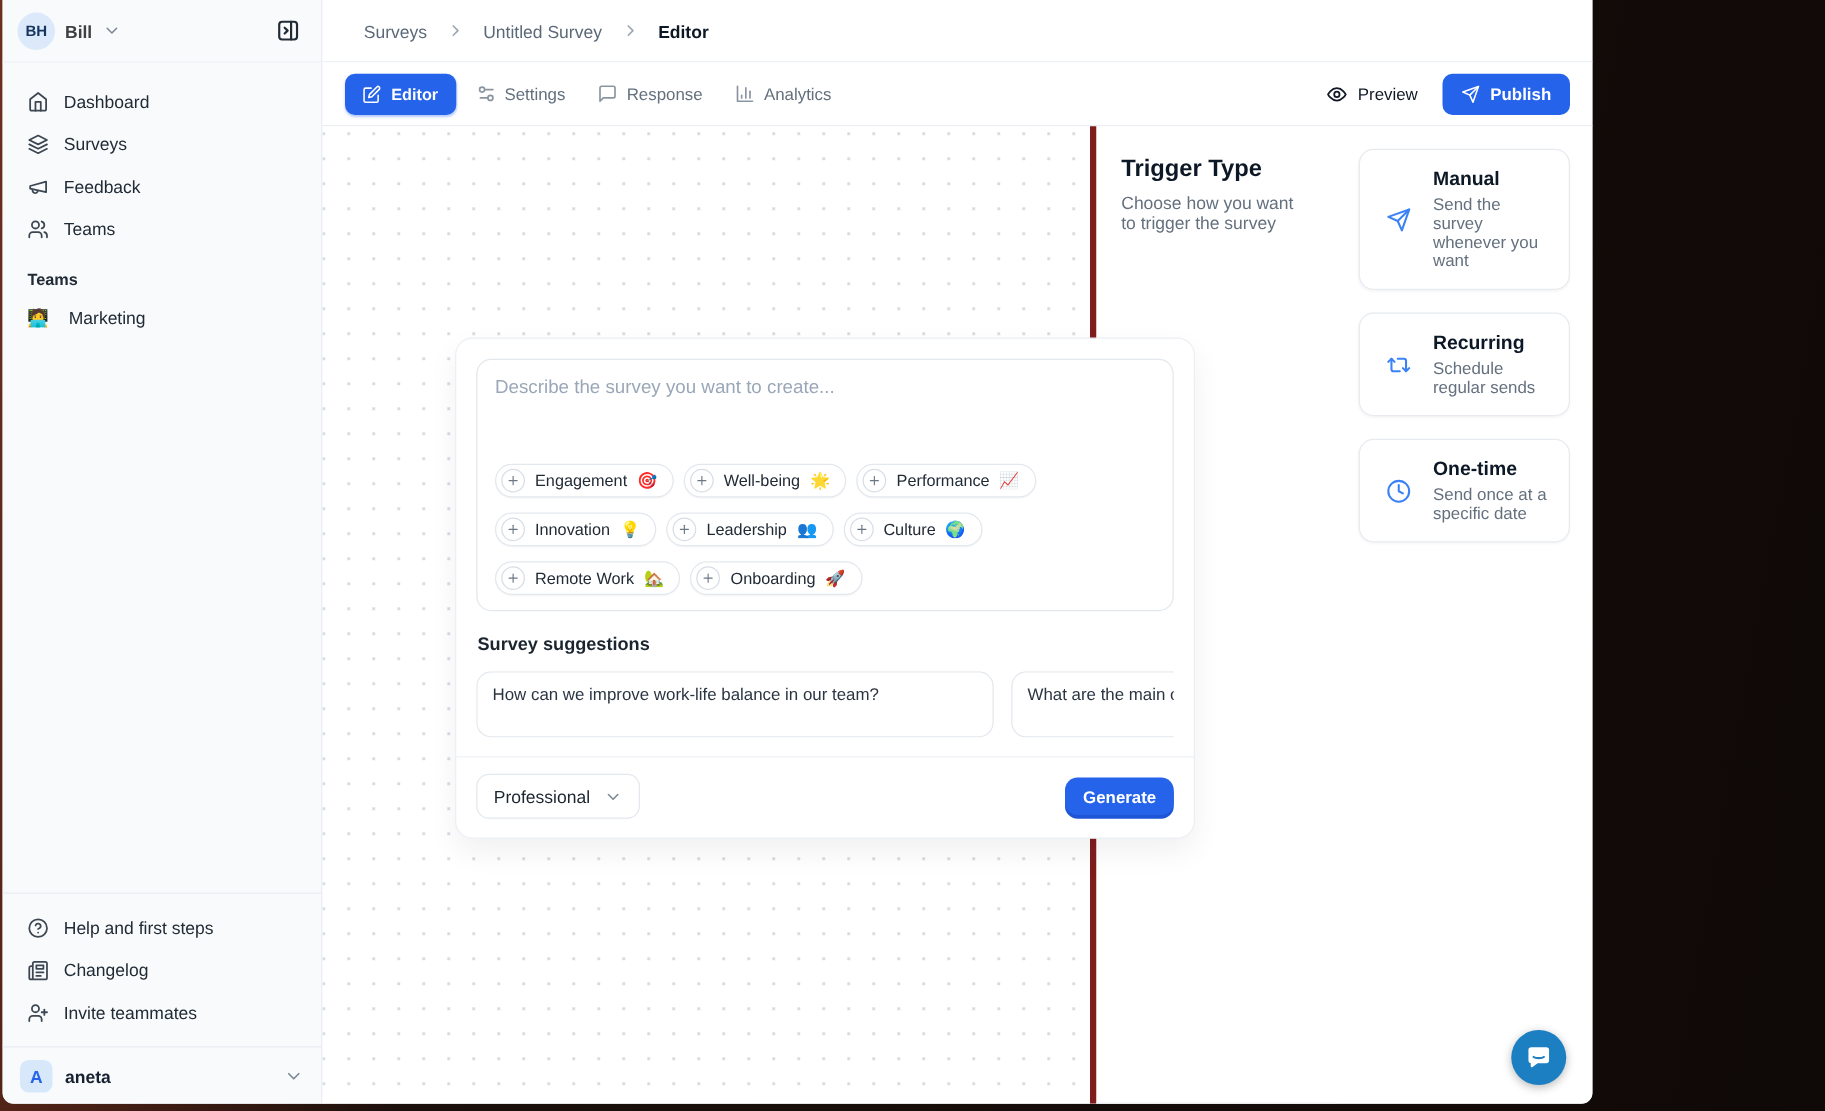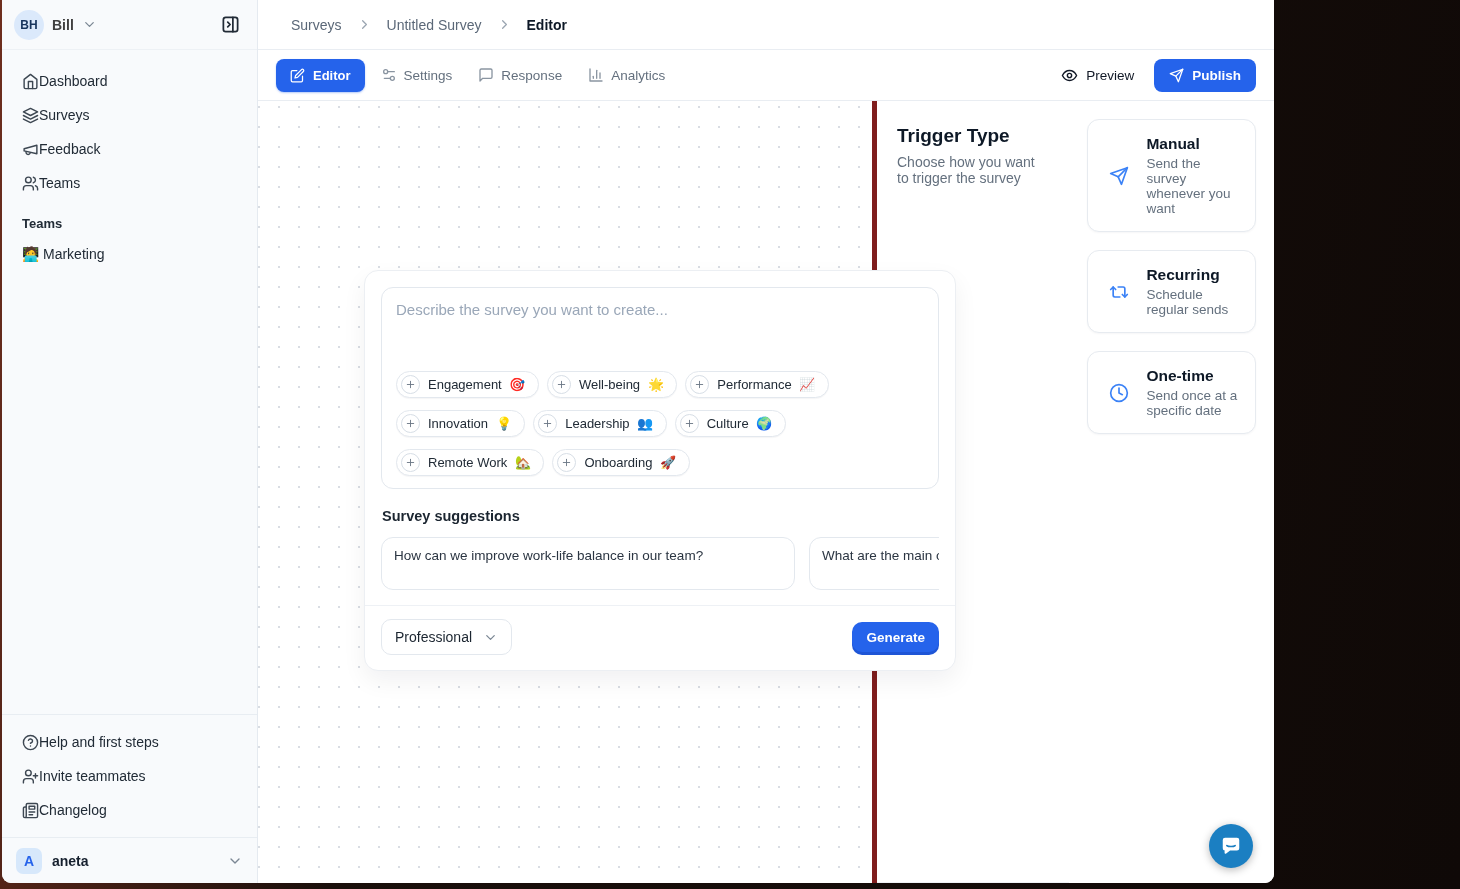--- a/index.html
+++ b/index.html
@@ -18,21 +18,21 @@
   }
 
   
   .sidebar { width:256px; background:#f8fafc; border-right:1px solid #e5eaf0; display:flex; flex-direction:column; flex:none; }
   .sb-header { height:50px; border-bottom:1px solid #edf1f5; display:flex; align-items:center; gap:8px; padding:0 12px; flex:none; }
   .ws-avatar { width:30px; height:30px; border-radius:50%; background:#dbe9fb; color:#17345c; font-size:12px; font-weight:700; display:flex; align-items:center; justify-content:center; flex:none; }
   .ws-name { font-size:14px; font-weight:700; color:#404040; }
   .chev { color:#7b8794; }
   .sb-toggle { margin-left:auto; width:30px; height:30px; border:0; background:transparent; color:#212b36; display:flex; align-items:center; justify-content:center; cursor:pointer; border-radius:8px; }
   .sb-nav { padding:14px 12px 0; }
-  .sb-item { height:34px; display:flex; align-items:center; padding:0 8px; border-radius:8px; font-size:14px; color:#212b36; cursor:pointer; }
+  .sb-item { height:34px; display:flex; align-items:center; gap:12px; padding:0 8px; border-radius:8px; font-size:14px; color:#212b36; cursor:pointer; }
   .sb-item .nav-ic { color:#3d4752; width:17px; flex:none; }
   .sb-label { font-size:13px; font-weight:700; color:#212b36; margin:16px 8px 6px; }
   .sb-team-emoji { width:17px; text-align:center; font-size:14px; flex:none; }
   .sb-team-name { font-size:14px; margin-left:4px; }
   .sb-spacer { flex:1; }
   .sb-footer { border-top:1px solid #e8edf2; padding:10px 12px; }
   .sb-account { border-top:1px solid #e8edf2; height:46px; display:flex; align-items:center; gap:10px; padding:0 14px; cursor:pointer; flex:none; }
   .acc-avatar { width:26px; height:26px; border-radius:7px; background:#d7e8fb; color:#2563eb; font-weight:700; font-size:14px; display:flex; align-items:center; justify-content:center; flex:none; }
   .acc-name { font-size:14px; font-weight:700; }
   .sb-account .chev { margin-left:auto; }
@@ -176,38 +176,38 @@
               <circle cx="12" cy="12" r="10"></circle>
               <path d="M9.09 9a3 3 0 0 1 5.83 1c0 2-3 3-3 3"></path>
               <path d="M12 17h.01"></path>
             </svg>
         </span>
         <span>Help and first steps</span>
       </div>
       <div class="sb-item">
         <span class="nav-ic">
           <svg class="ic" width="17" height="17" viewBox="0 0 24 24">
+              <path d="M4 22h16a2 2 0 0 0 2-2V4a2 2 0 0 0-2-2H8a2 2 0 0 0-2 2v16a2 2 0 0 1-4 0V9c0-1.1.9-2 2-2h2"></path>
+              <path d="M18 14h-8"></path>
+              <path d="M15 18h-5"></path>
+              <path d="M10 6h8v4h-8V6Z"></path>
+            </svg>
+        </span>
+        <span>Changelog</span>
+      </div>
+      <div class="sb-item">
+        <span class="nav-ic">
+          <svg class="ic" width="17" height="17" viewBox="0 0 24 24">
               <path d="M16 21v-2a4 4 0 0 0-4-4H6a4 4 0 0 0-4 4v2"></path>
               <circle cx="9" cy="7" r="4"></circle>
               <path d="M19 8v6"></path>
               <path d="M22 11h-6"></path>
             </svg>
         </span>
         <span>Invite teammates</span>
-      </div>
-      <div class="sb-item">
-        <span class="nav-ic">
-          <svg class="ic" width="17" height="17" viewBox="0 0 24 24">
-              <path d="M4 22h16a2 2 0 0 0 2-2V4a2 2 0 0 0-2-2H8a2 2 0 0 0-2 2v16a2 2 0 0 1-4 0V9c0-1.1.9-2 2-2h2"></path>
-              <path d="M18 14h-8"></path>
-              <path d="M15 18h-5"></path>
-              <path d="M10 6h8v4h-8V6Z"></path>
-            </svg>
-        </span>
-        <span>Changelog</span>
       </div>
     </div>
 
     <div class="sb-account">
       <div class="acc-avatar">A</div>
       <span class="acc-name">aneta</span>
       <span class="chev">
         <svg class="ic" width="16" height="16" viewBox="0 0 24 24">
             <path d="m6 9 6 6 6-6"></path>
           </svg>

